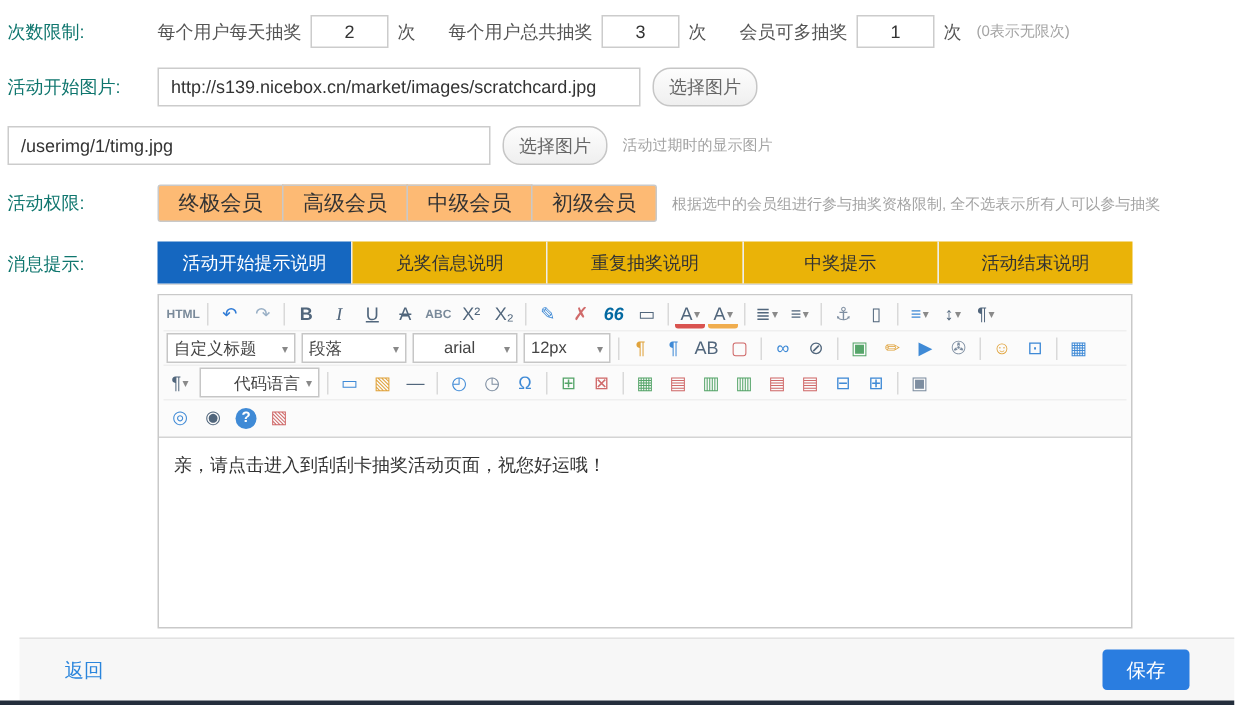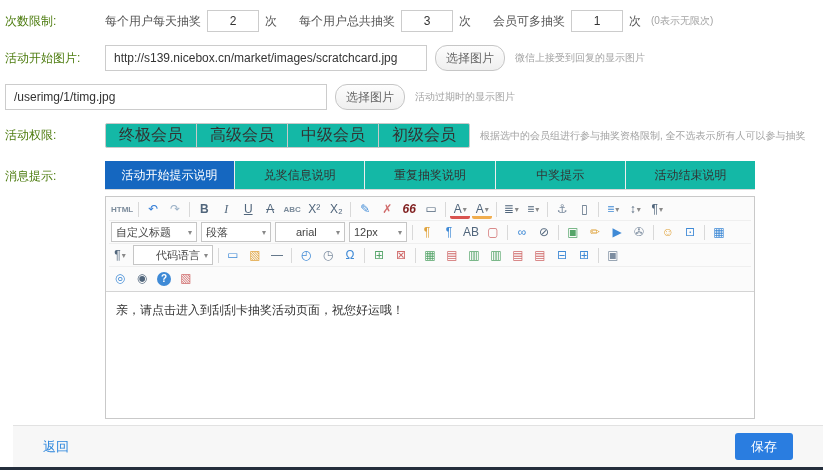--- a/index.html
+++ b/index.html
@@ -8,21 +8,21 @@
     width: 823px; height: 470px;
     background: #ffffff;
     font-family: "Liberation Sans", "DejaVu Sans", sans-serif;
     position: relative;
     overflow: hidden;
     font-size: 12px;
     color: #333;
   }
   .form { padding: 10px 0 0 5px; }
   .row { display: flex; align-items: center; margin-bottom: 13px; }
-  .label { width: 100px; flex-shrink: 0; font-size: 12px; color: #4d7c0f; }
+  .label { width: 100px; flex-shrink: 0; font-size: 12px; color: #0f766e; }
   .content { display: flex; align-items: center; }
   .ftext { font-size: 12px; color: #555; }
   .hint { font-size: 10px; color: #a3a3a3; margin-left: 10px; white-space: nowrap; }
 
   input.num {
     width: 52px; height: 22px; border: 1px solid #ccc; text-align: center;
     font-size: 12px; color: #333; margin: 0 6px; outline: none;
     font-family: "Liberation Sans", "DejaVu Sans", sans-serif;
   }
   .grp-gap { margin-left: 22px; }
@@ -35,32 +35,32 @@
   button.select-btn {
     height: 26px; margin-left: 8px; padding: 0 10px;
     background: linear-gradient(#fdfdfd, #efefef);
     border: 1px solid #c6c6c6; border-radius: 12px;
     font-size: 12px; color: #666; cursor: pointer;
     font-family: "Liberation Sans", "DejaVu Sans", sans-serif;
   }
 
   .member-group { display: flex; }
   button.mbtn {
-    height: 25px; padding: 0 13px; background: #14b8a6; border: 1px solid #c9c9c9;
-    font-size: 16px; color: #333; cursor: pointer; margin-left: -1px;
+    height: 25px; padding: 0 13px; background: #fdba74; border: 1px solid #c9c9c9;
+    font-size: 14px; color: #333; cursor: pointer; margin-left: -1px;
     font-family: "Liberation Sans", "DejaVu Sans", sans-serif;
   }
   button.mbtn:first-child { margin-left: 0; border-radius: 2px 0 0 2px; }
   button.mbtn:last-child { border-radius: 0 2px 2px 0; }
 
   .tabs-row { margin-bottom: 6px; align-items: flex-start; }
   .tabs { display: flex; width: 650px; border-bottom: 1px solid #d8d8d8; }
   .tab {
     flex: 1; height: 28px; line-height: 28px; text-align: center;
-    font-size: 12px; color: #333; cursor: pointer; background: #14b8a6;
+    font-size: 12px; color: #333; cursor: pointer; background: #eab308;
   }
   .tab + .tab { border-left: 1px solid #ededed; }
   .tab.active { background: #1567c0; color: #fff; border-left: none; }
 
   .editor {
     margin-left: 105px; width: 650px;
     border: 1px solid #c9c9c9; background: #fff;
   }
   .toolbar { background: #fbfbfb; border-bottom: 1px solid #d4d4d4; padding: 1px 3px; }
   .tb-row {
@@ -140,21 +140,20 @@
         <span class="ftext">次</span>
         <span class="hint">(0表示无限次)</span>
       </div>
     </div>
 
     <div class="row">
       <div class="label">活动开始图片:</div>
       <div class="content">
         <input class="text" type="text" value="http://s139.nicebox.cn/market/images/scratchcard.jpg" style="">
         <button class="select-btn">选择图片</button>
-        <span class="hint">微信上接受到回复的显示图片</span>
       </div>
     </div>
 
     <div class="row">
       <div class="content">
         <input class="text" type="text" value="/userimg/1/timg.jpg" style="">
         <button class="select-btn">选择图片</button>
         <span class="hint">活动过期时的显示图片</span>
       </div>
     </div>
@@ -196,21 +195,21 @@
           <span class="tb-btn bold">B</span>
           <span class="tb-btn italic">I</span>
           <span class="tb-btn underline">U</span>
           <span class="tb-btn strike">A</span>
           <span class="tb-btn src">ABC</span>
           <span class="tb-btn">X²</span>
           <span class="tb-btn">X₂</span>
           <span class="tb-sep"></span>
           <span class="tb-btn" style="color: rgb(63, 138, 214);">✎</span>
           <span class="tb-btn" style="color: rgb(208, 106, 106);">✗</span>
-          <span class="tb-btn quote" style="color: #7f1d1d;">66</span>
+          <span class="tb-btn quote" style="color: #0369a1;">66</span>
           <span class="tb-btn">▭</span>
           <span class="tb-sep"></span>
           <span class="tb-btn fc">A<span class="caret">▾</span></span>
           <span class="tb-btn bc">A<span class="caret">▾</span></span>
           <span class="tb-sep"></span>
           <span class="tb-btn">≣<span class="caret">▾</span></span>
           <span class="tb-btn">≡<span class="caret">▾</span></span>
           <span class="tb-sep"></span>
           <span class="tb-btn" style="color: rgb(125, 141, 160);">⚓</span>
           <span class="tb-btn">▯</span>

